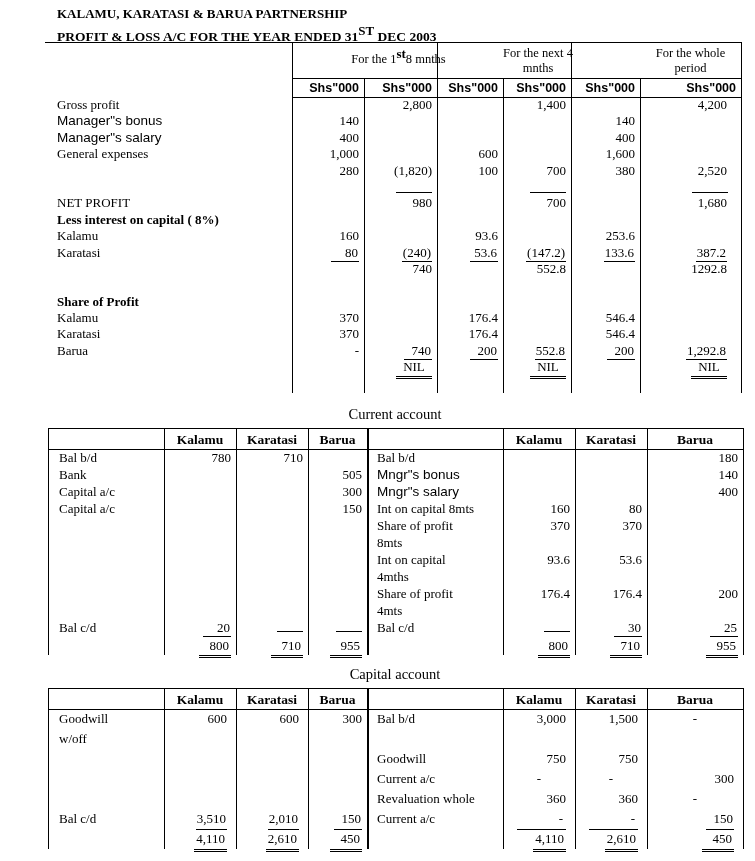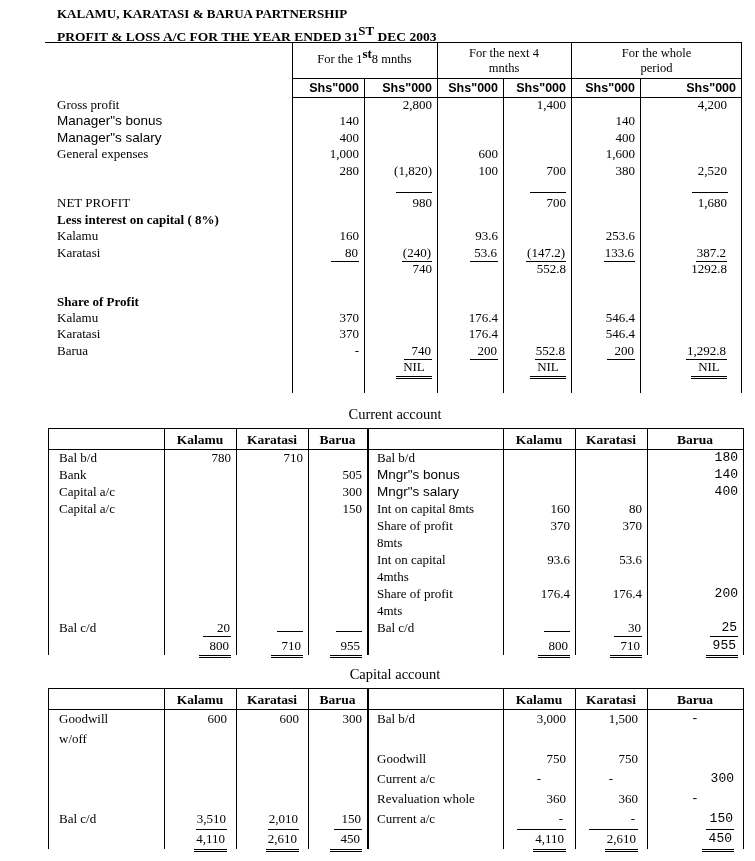--- a/index.html
+++ b/index.html
@@ -24,21 +24,21 @@
   #pl{position:absolute;left:45px;top:42px;width:697px;height:350px;border-top:1px solid #000;}
   #pl .v0{left:247px;top:0;height:350px;}
   #pl .v1{left:319px;top:35px;height:315px;}
   #pl .v2{left:392px;top:0;height:350px;}
   #pl .v3{left:458px;top:35px;height:315px;}
   #pl .v4{left:526px;top:0;height:350px;}
   #pl .v5{left:595px;top:35px;height:315px;}
   #pl .v6{left:696px;top:0;height:350px;}
   #pl .h1{top:35px;left:247px;width:450px;}
   #pl .h2{top:54px;left:247px;width:450px;}
-  .ghead{position:absolute;top:3px;text-align:center;font-size:12.5px;line-height:15px;}
+  .ghead{position:absolute;top:3px;text-align:center;font-size:12.5px;line-height:15px;padding-left:34px;}
   .g1{left:247px;width:145px;}
   .g2{left:392px;width:134px;}
   .g3{left:526px;width:171px;}
   .shs{position:absolute;top:37px;height:16px;line-height:16px;text-align:right;
        font-family:"Liberation Sans", sans-serif;font-weight:bold;font-size:12.5px;
        box-sizing:border-box;padding-right:5px;}
   .s1{left:247px;width:72px;} .s2{left:319px;width:73px;} .s3{left:392px;width:66px;}
   .s4{left:458px;width:68px;} .s5{left:526px;width:69px;} .s6{left:595px;width:101px;}
   #plbody{position:absolute;top:54px;left:0;width:697px;}
   .pr{position:relative;height:16.4px;line-height:16.4px;}
@@ -66,21 +66,21 @@
   .hc{position:absolute;top:2px;height:17px;line-height:17px;text-align:center;font-weight:bold;font-size:13.5px;}
   .hc1{left:115px;width:72px;} .hc2{left:187px;width:72px;} .hc3{left:259px;width:59px;}
   .hc5{left:454px;width:72px;} .hc6{left:526px;width:72px;} .hc7{left:598px;width:96px;}
   .abody{position:absolute;top:20px;left:0;width:694px;}
   .ar{position:relative;height:17px;line-height:17px;}
   #cap .ar{height:20px;line-height:20px;}
   .q0{position:absolute;left:10px;top:0;white-space:nowrap;}
   .q4{position:absolute;left:328px;top:0;white-space:nowrap;}
   .q1,.q2,.q3,.q5,.q6,.q7{position:absolute;top:0;height:100%;text-align:right;padding-right:5px;box-sizing:border-box;}
   .q1{left:115px;width:72px;} .q2{left:187px;width:72px;} .q3{left:259px;width:59px;}
-  .q5{left:454px;width:72px;} .q6{left:526px;width:72px;} .q7{left:598px;width:96px;font-family:Liberation Mono, monospace;}
+  .q5{left:454px;width:72px;} .q6{left:526px;width:72px;} .q7{left:598px;width:96px;}
   #cap .q1,#cap .q2,#cap .q5,#cap .q6,#cap .q7{padding-right:9px;}
   .ctr{text-align:center !important;padding-right:0 !important;}
   .bar{display:inline-block;width:26px;height:10px;border-bottom:1px solid #000;}
   .dashbar{display:inline-block;width:46px;text-align:right;border-bottom:1px solid #000;padding-right:3px;}
 </style>
 </head>
 <body>
 
 <div id="t1">KALAMU, KARATASI &amp; BARUA PARTNERSHIP</div>
 <div id="t2"><span>PROFIT &amp; LOSS A/C FOR THE YEAR ENDED 31</span><sup>ST</sup><span> DEC 2003</span></div>

